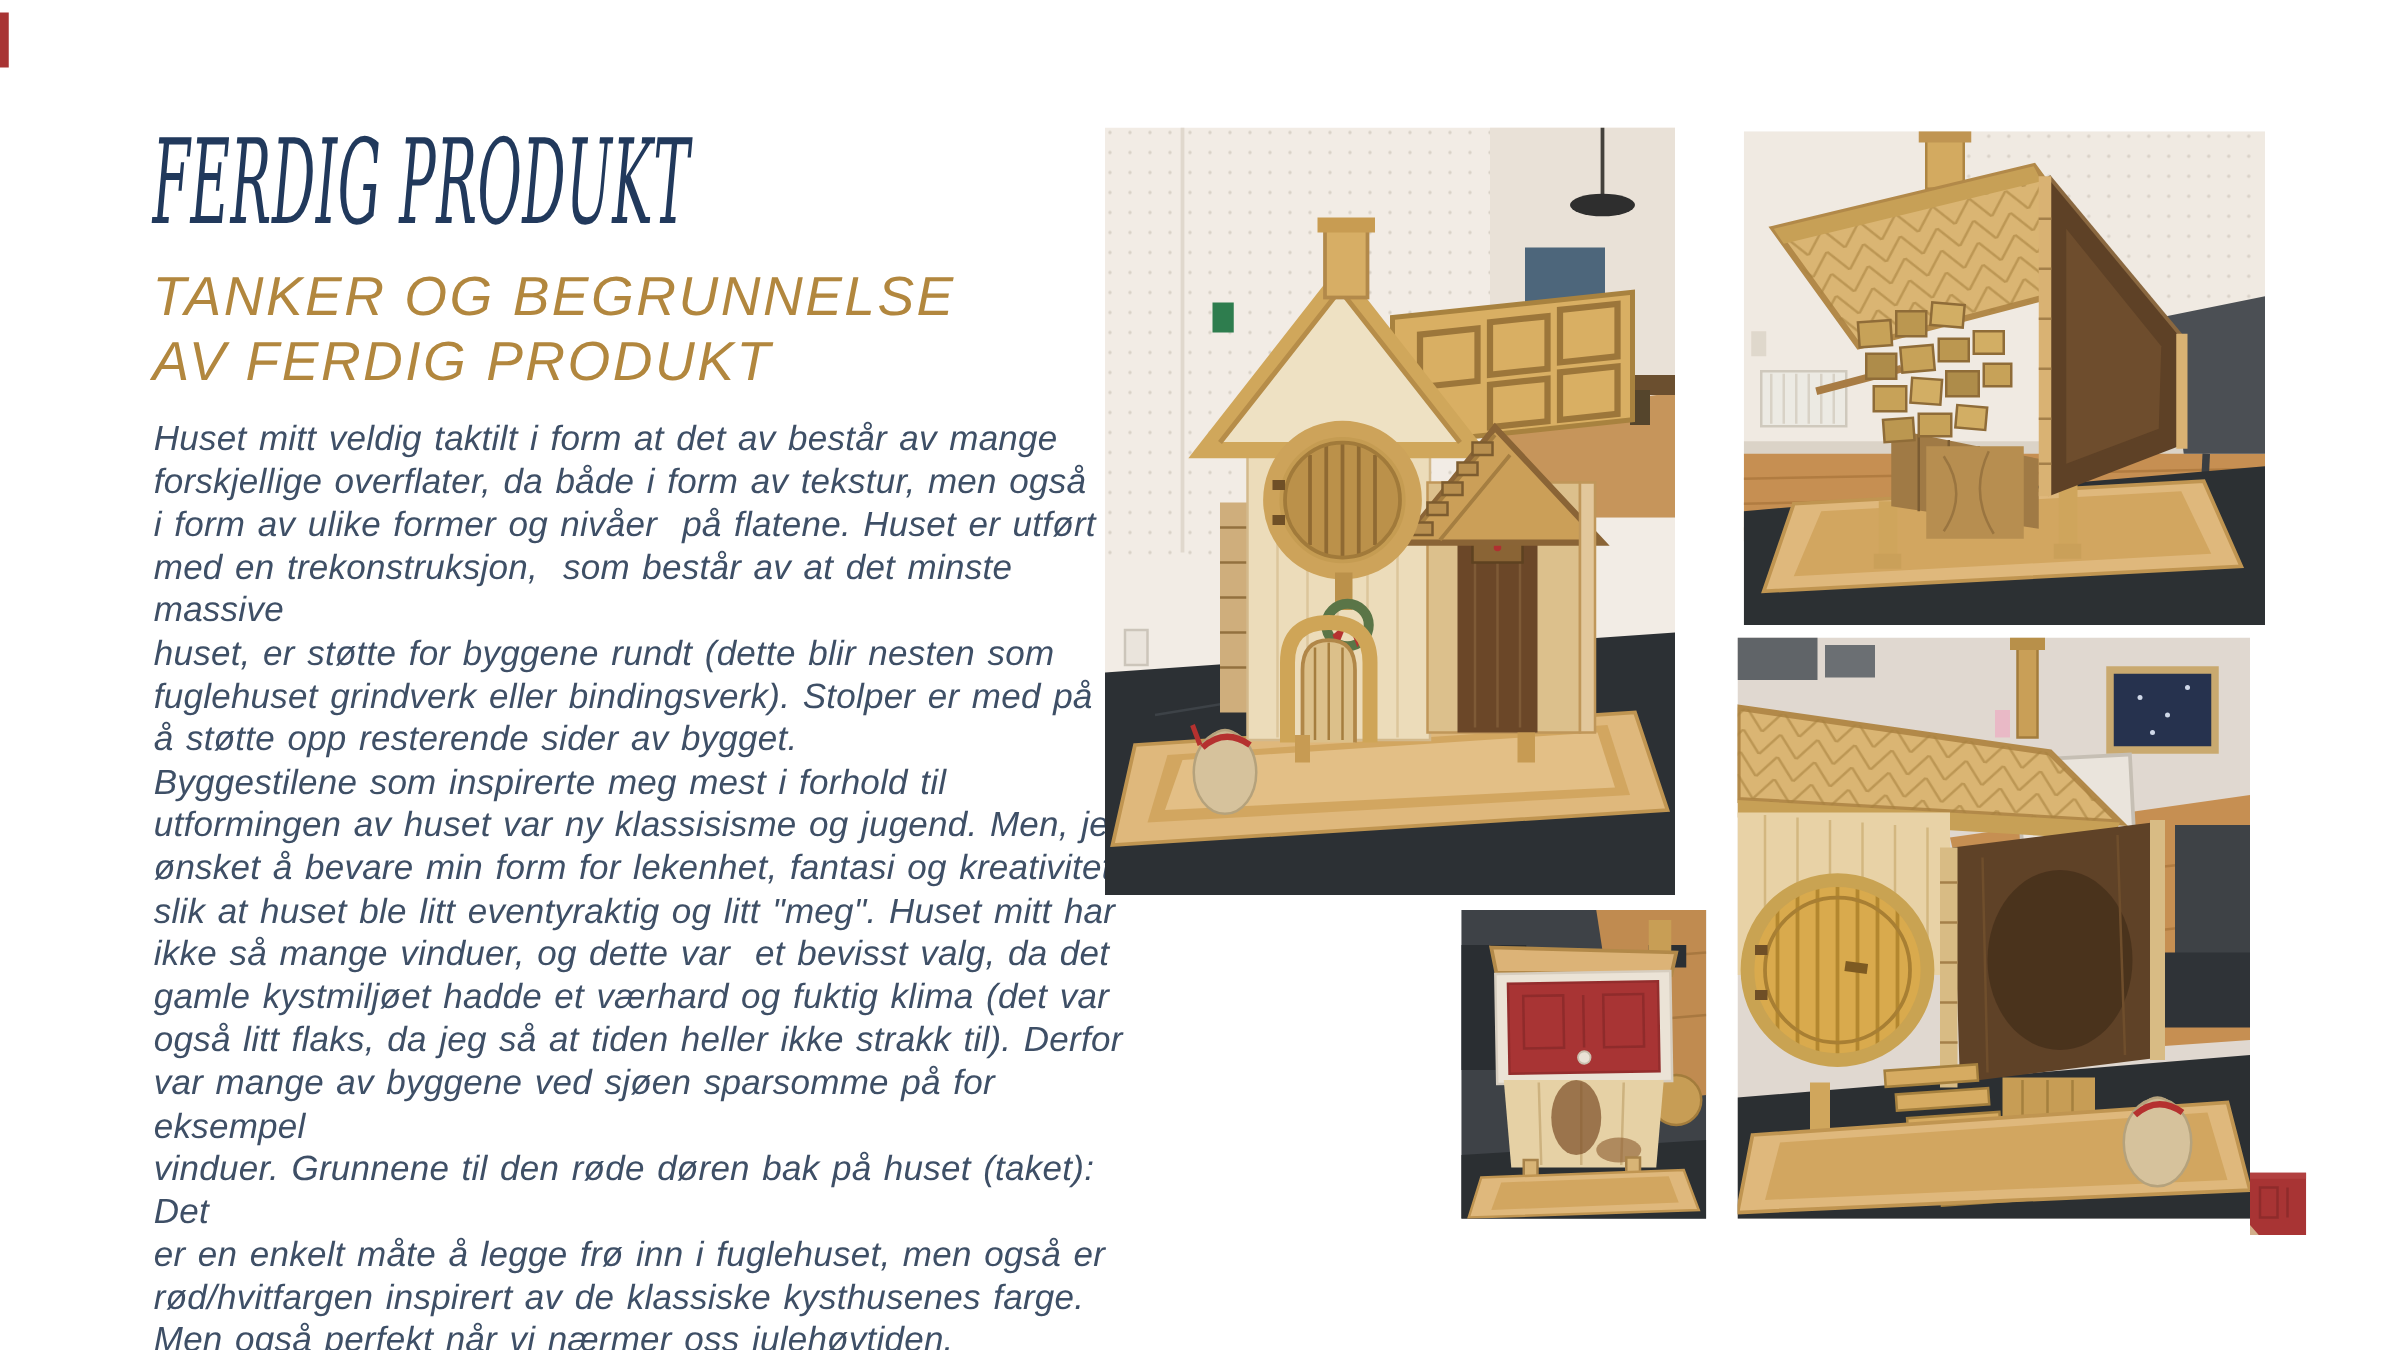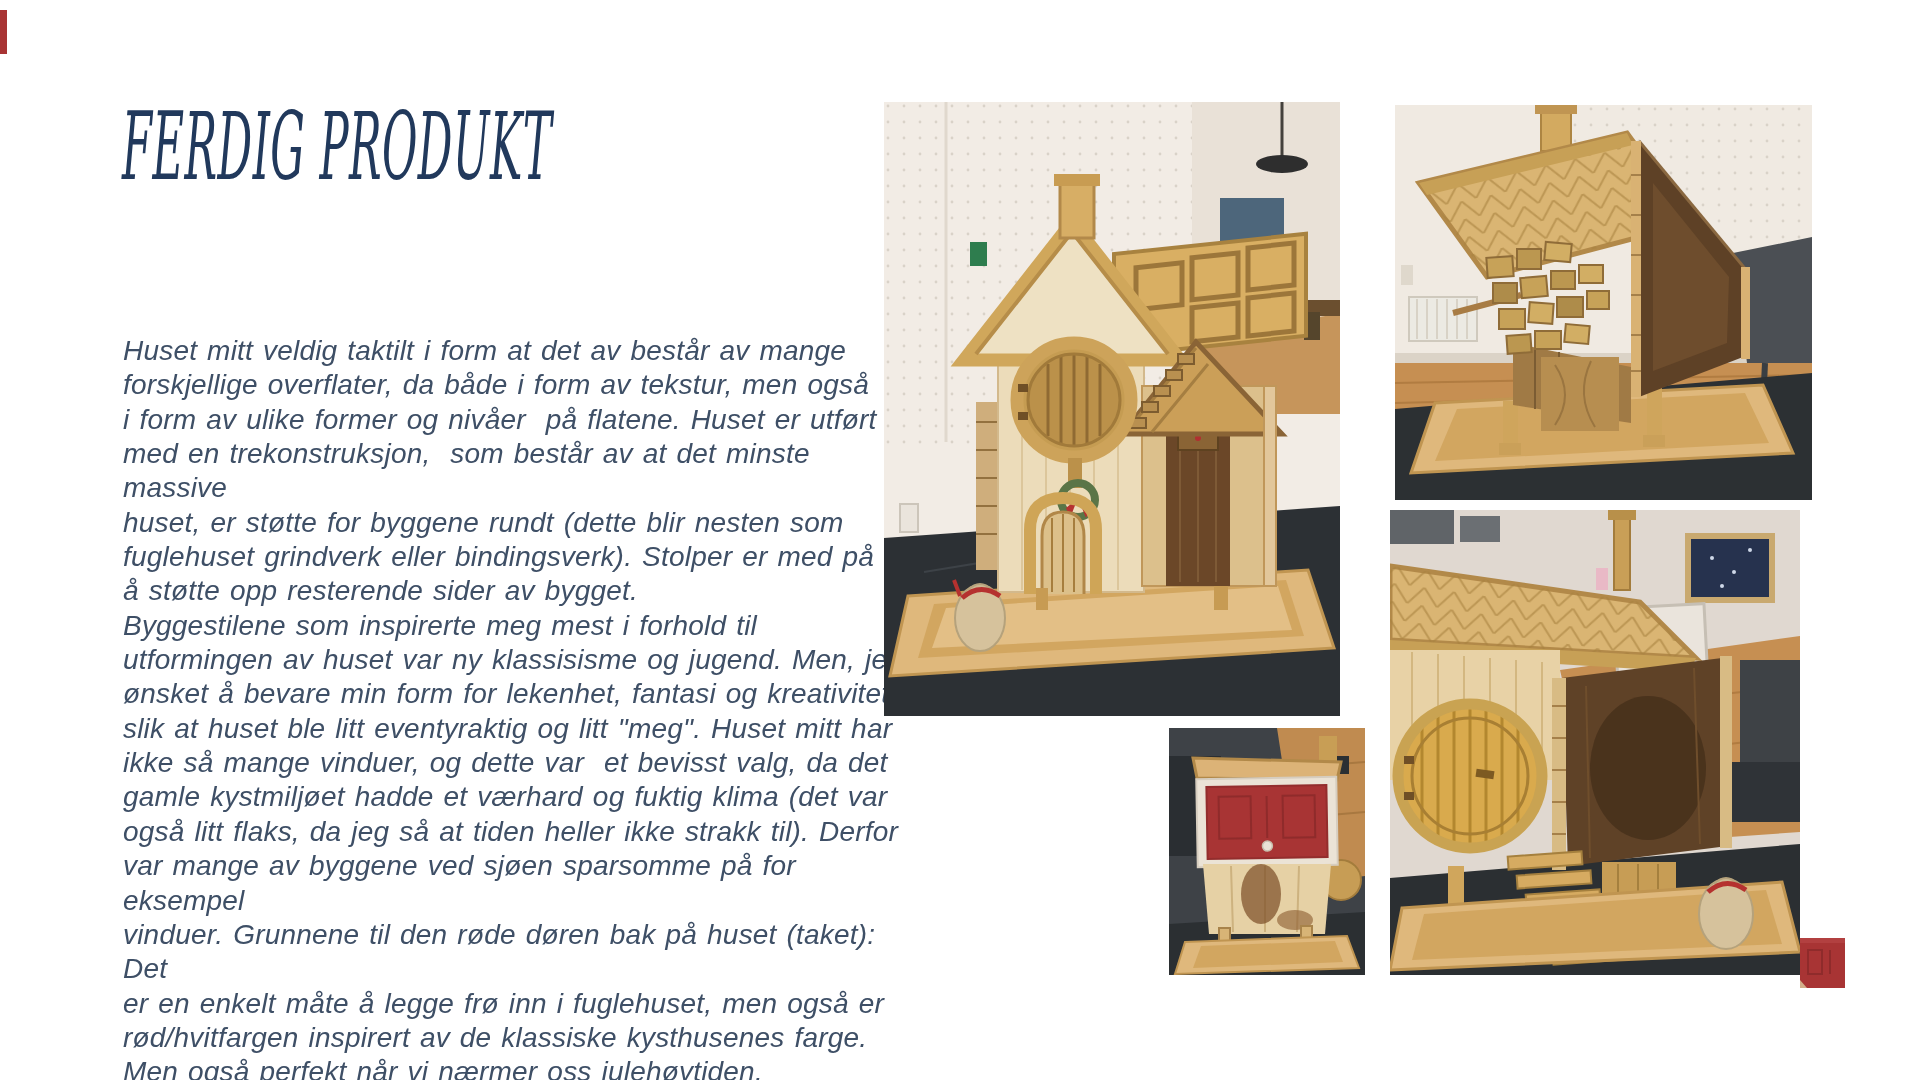--- a/index.html
+++ b/index.html
@@ -23,20 +23,22 @@
 </style>
 </head>
 <body>
 
 <div class="slide">
 
   <div class="corner-sliver"></div>
 
   <h1 class="title">FERDIG PRODUKT</h1>
 
+  <h2 class="subtitle">TANKER OG BEGRUNNELSE
+AV FERDIG PRODUKT</h2>
 
   <p class="paragraph">Huset mitt veldig taktilt i form at det av består av mange
 forskjellige overflater, da både i form av tekstur, men også
 i form av ulike former og nivåer  på flatene. Huset er utført
 med en trekonstruksjon,  som består av at det minste massive
 huset, er støtte for byggene rundt (dette blir nesten som
 fuglehuset grindverk eller bindingsverk). Stolper er med på
 å støtte opp resterende sider av bygget.
 Byggestilene som inspirerte meg mest i forhold til
 utformingen av huset var ny klassisisme og jugend. Men, jeg

